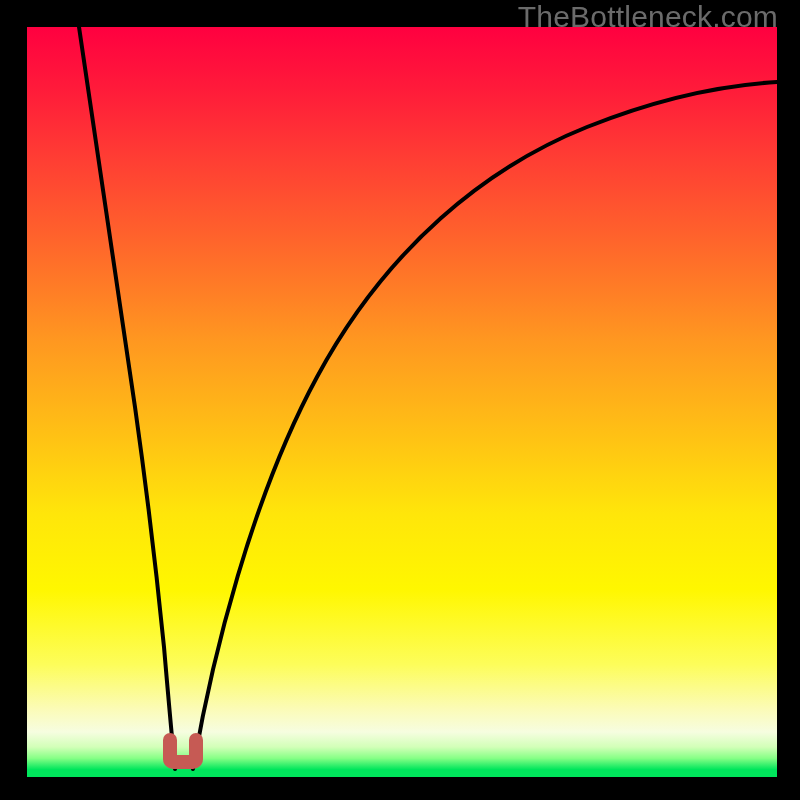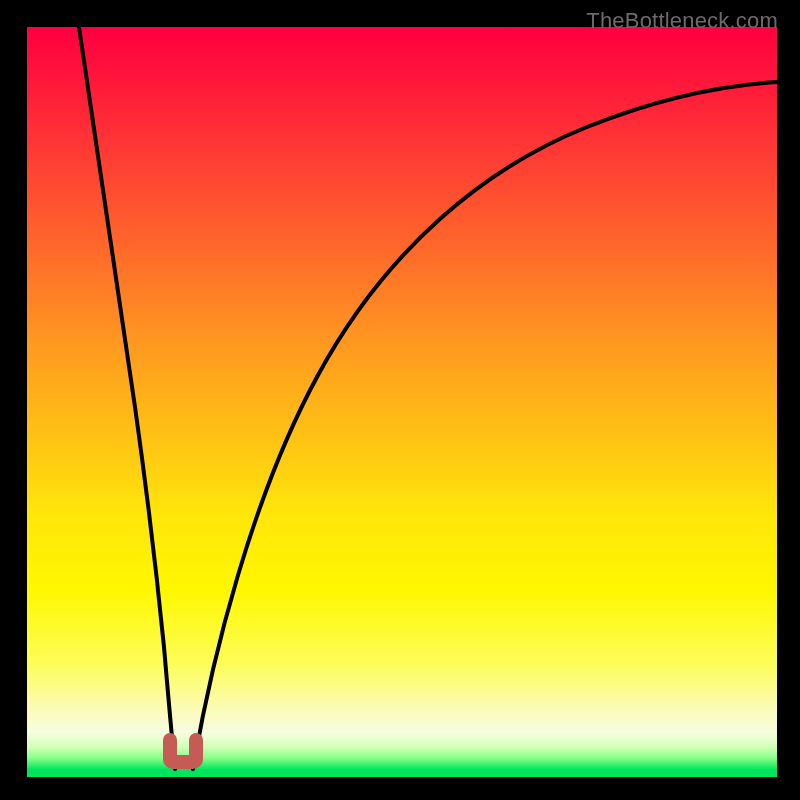--- a/index.html
+++ b/index.html
@@ -45,24 +45,24 @@
       #fbfbb8 91%,
       #f6fde0 94%,
       #d2ffb8 96%,
       #86ff86 97.5%,
       #00e65c 99%,
       #00e65c 100%
     );
   }
   .watermark {
     position: absolute;
-    top: 8px;
+    top: 0;
     right: 22px;
     font-family: Arial, Helvetica, sans-serif;
-    font-size: 22px;
+    font-size: 30px;
     color: #6b6b6b;
     font-weight: 500;
     letter-spacing: 0.2px;
     text-align: right;
   }
   svg.curves {
     position: absolute;
     left: 0;
     top: 0;
     width: 100%;

